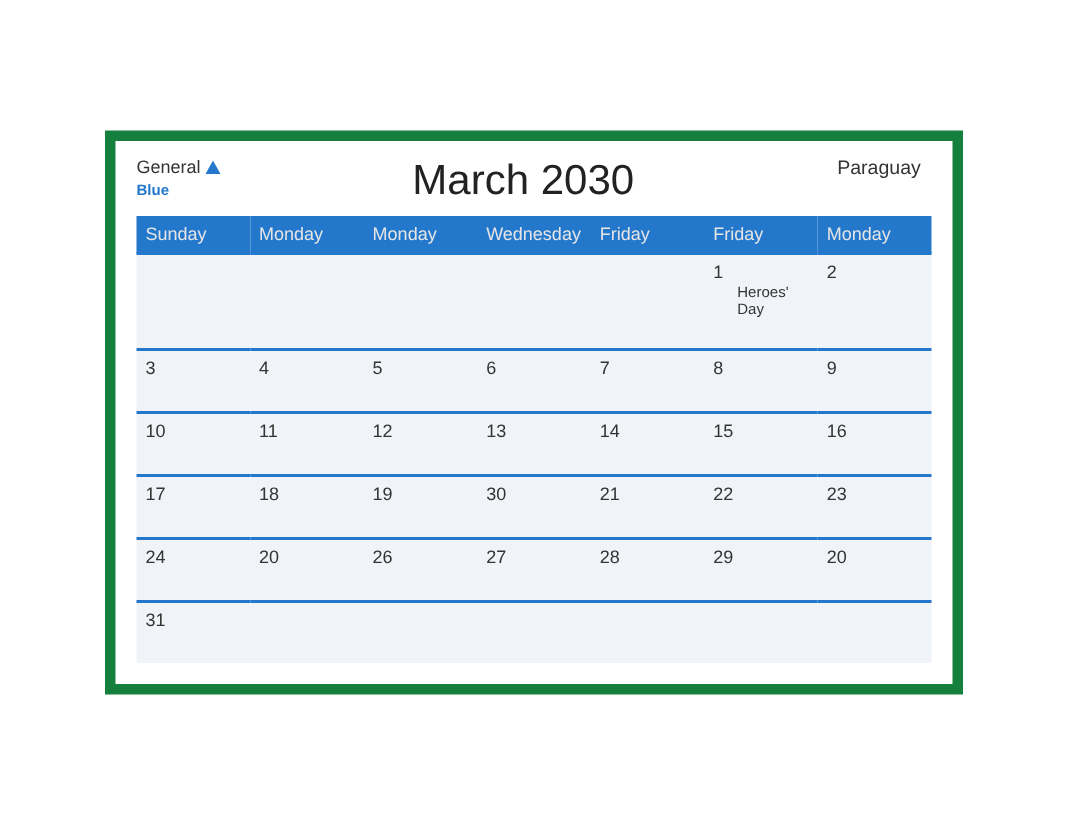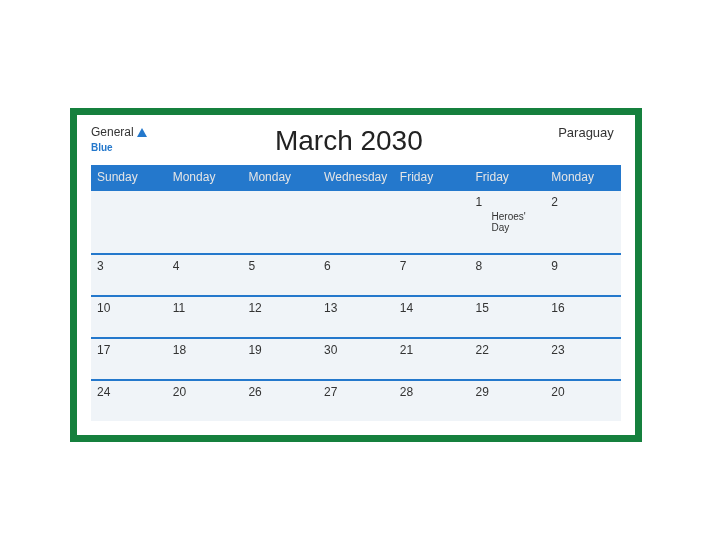--- a/index.html
+++ b/index.html
@@ -215,15 +215,26 @@
           <td>
             <span class="day-number">28</span>
           </td>
           <td>
             <span class="day-number">29</span>
           </td>
           <td>
             <span class="day-number">20</span>
           </td>
         </tr>
+        <tr>
+          <td>
+            <span class="day-number">31</span>
+          </td>
+          <td></td>
+          <td></td>
+          <td></td>
+          <td></td>
+          <td></td>
+          <td></td>
+        </tr>
       </tbody>
   </table>
 </div>
 
 </body></html>

